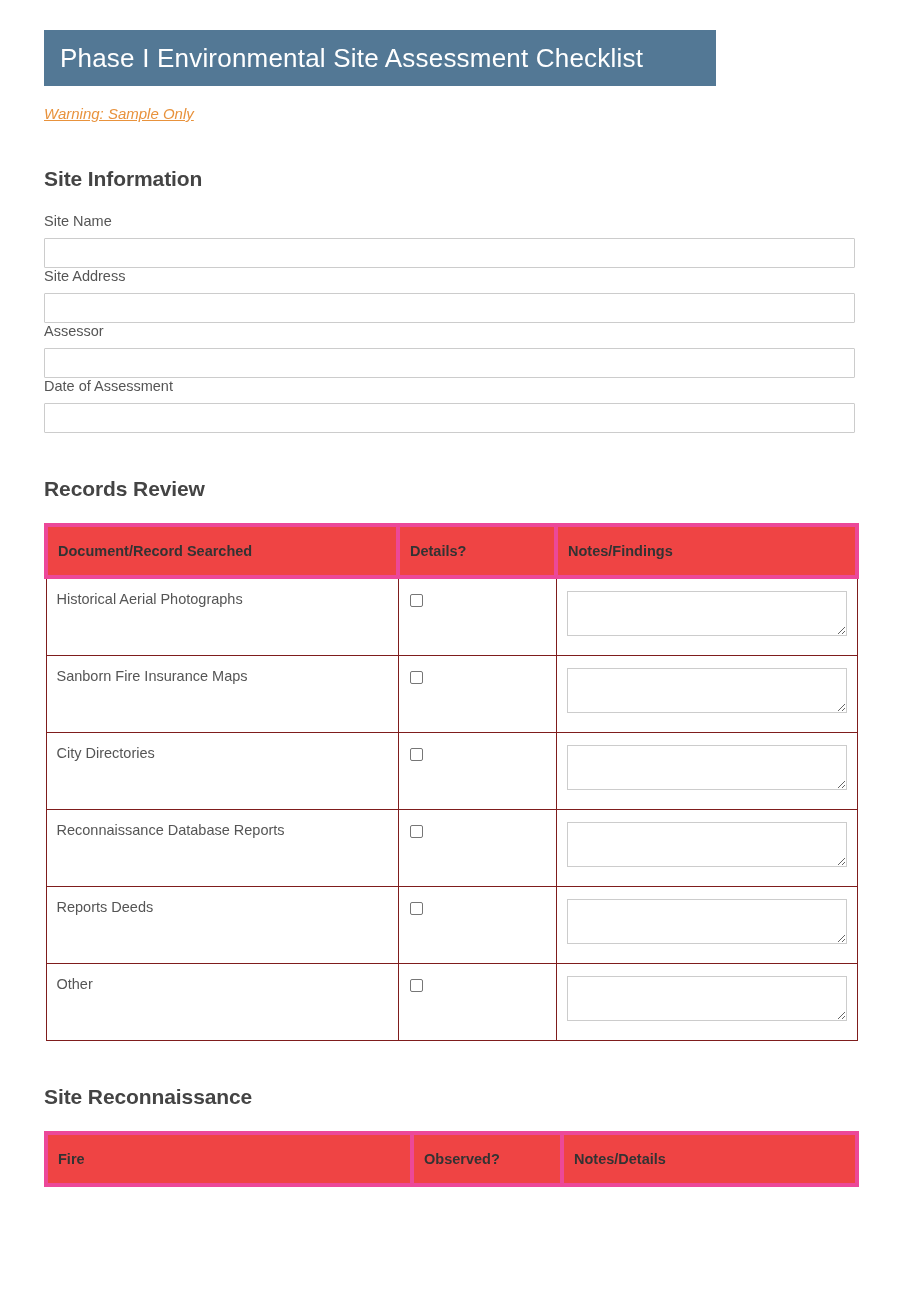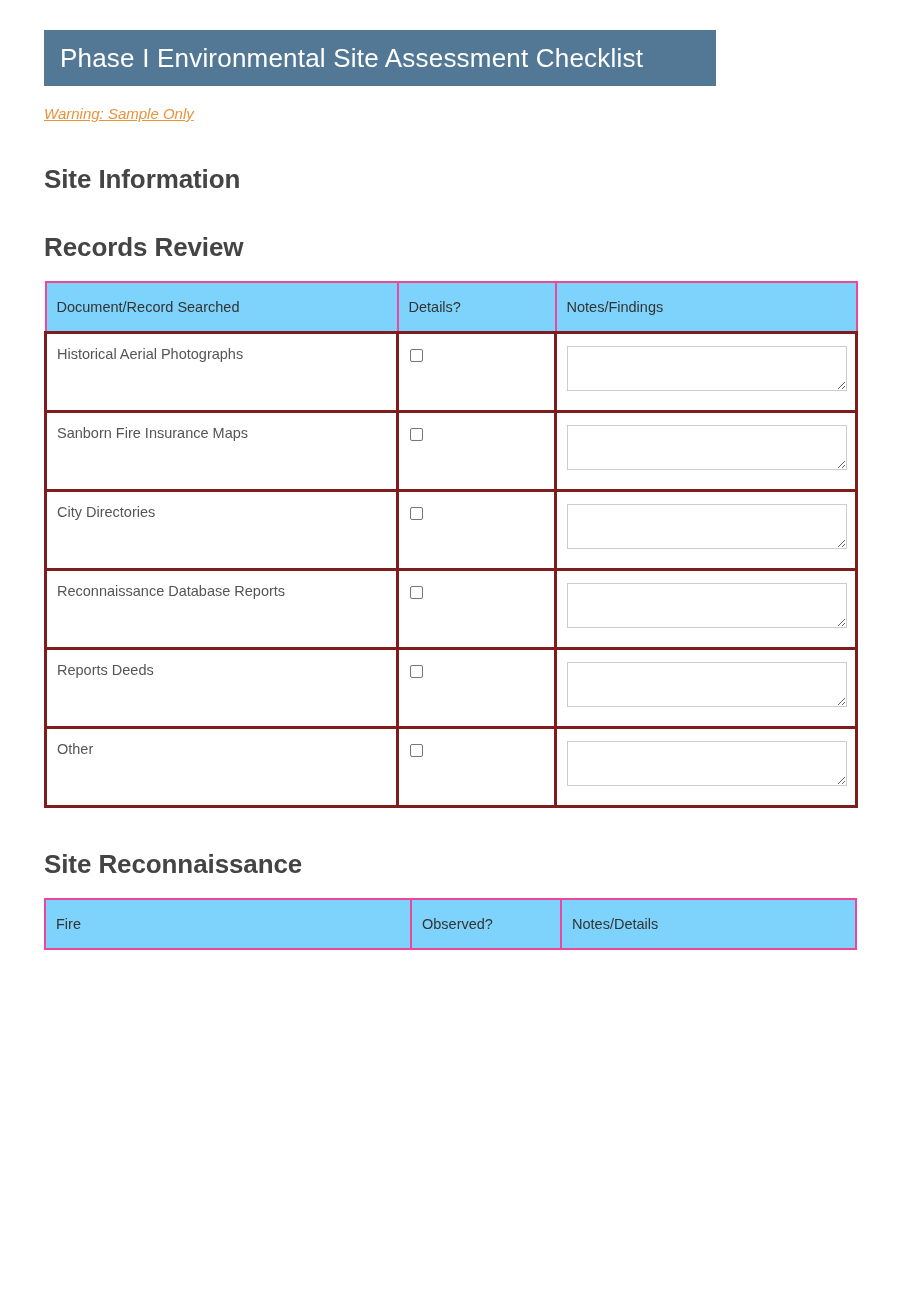--- a/index.html
+++ b/index.html
@@ -35,21 +35,21 @@
     color: #e8923c;
     font-style: italic;
     font-size: 15px;
     margin-top: 19px;
     margin-bottom: 0;
     line-height: 18px;
     text-decoration: underline;
   }
   h2.section-heading {
     color: #444444;
-    font-size: 26px;
+    font-size: 21px;
     font-weight: bold;
     margin: 44px 0 22px 0;
     line-height: 24px;
     letter-spacing: -0.1px;
   }
   .field-label {
     font-size: 14.5px;
     color: #555555;
     line-height: 17px;
     margin-bottom: 8px;
@@ -73,30 +73,30 @@
 
   table.checklist {
     border-collapse: collapse;
     width: 811px;
     table-layout: fixed;
     border: 1px solid #dddddd;
   }
   table.checklist th {
     text-align: left;
     font-size: 14.5px;
-    font-weight: normal;
+    font-weight: bold;
     color: #333333;
-    border: 2px solid #ec4899;
+    border: 4px solid #ec4899;
     padding: 14px 10px 14px 10px;
     vertical-align: middle;
-    background: #7dd3fc;
+    background: #ef4444;
     height: 20px;
   }
   table.checklist td {
-    border: 3px solid #7f1d1d;
+    border: 1px solid #7f1d1d;
     padding: 12px 10px 0 10px;
     vertical-align: top;
     font-size: 14.5px;
     color: #555555;
     height: 64px;
   }
   .cb {
     -webkit-appearance: none;
     appearance: none;
     width: 13px;
@@ -140,20 +140,38 @@
 <body>
 
 <div class="page">
 
   <div class="title-bar">Phase I Environmental Site Assessment Checklist</div>
 
   <div class="warning">Warning: Sample Only</div>
 
   <h2 class="section-heading">Site Information</h2>
 
+  <div>
+    <div>
+      <div class="field-label">Site Name</div>
+      <input class="text-input" type="text" value="" style="">
+    </div>
+    <div>
+      <div class="field-label">Site Address</div>
+      <input class="text-input" type="text" value="" style="">
+    </div>
+    <div>
+      <div class="field-label">Assessor</div>
+      <input class="text-input" type="text" value="" style="">
+    </div>
+    <div>
+      <div class="field-label">Date of Assessment</div>
+      <input class="text-input" type="text" value="" style="">
+    </div>
+  </div>
 
   <h2 class="section-heading">Records Review</h2>
 
   <table class="checklist t1">
     <colgroup>
         <col class="c1">
         <col class="c2">
         <col class="c3">
       </colgroup>
     <thead>

